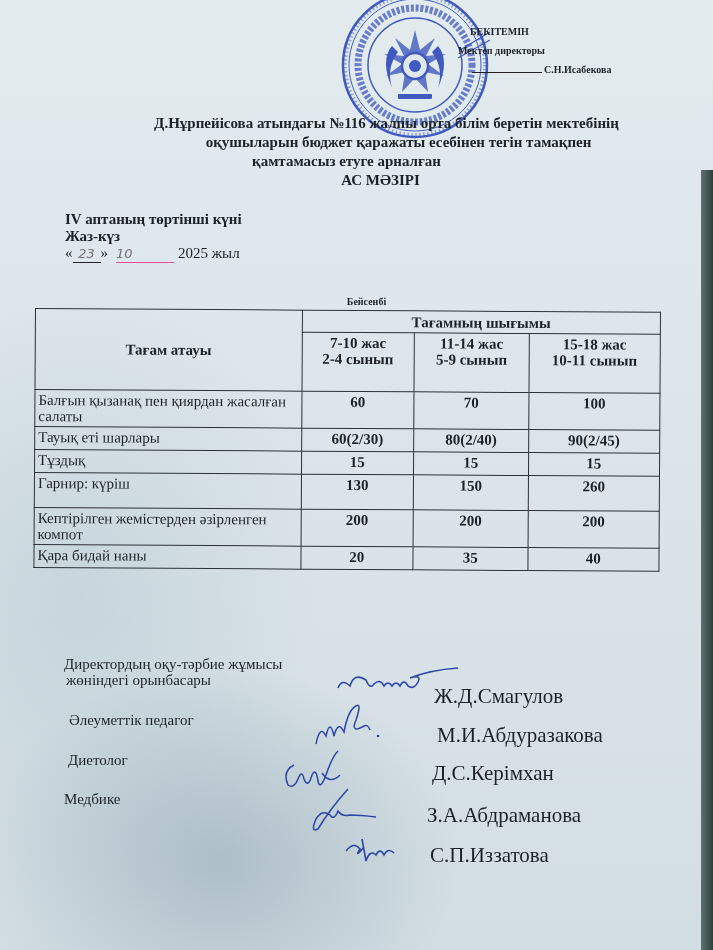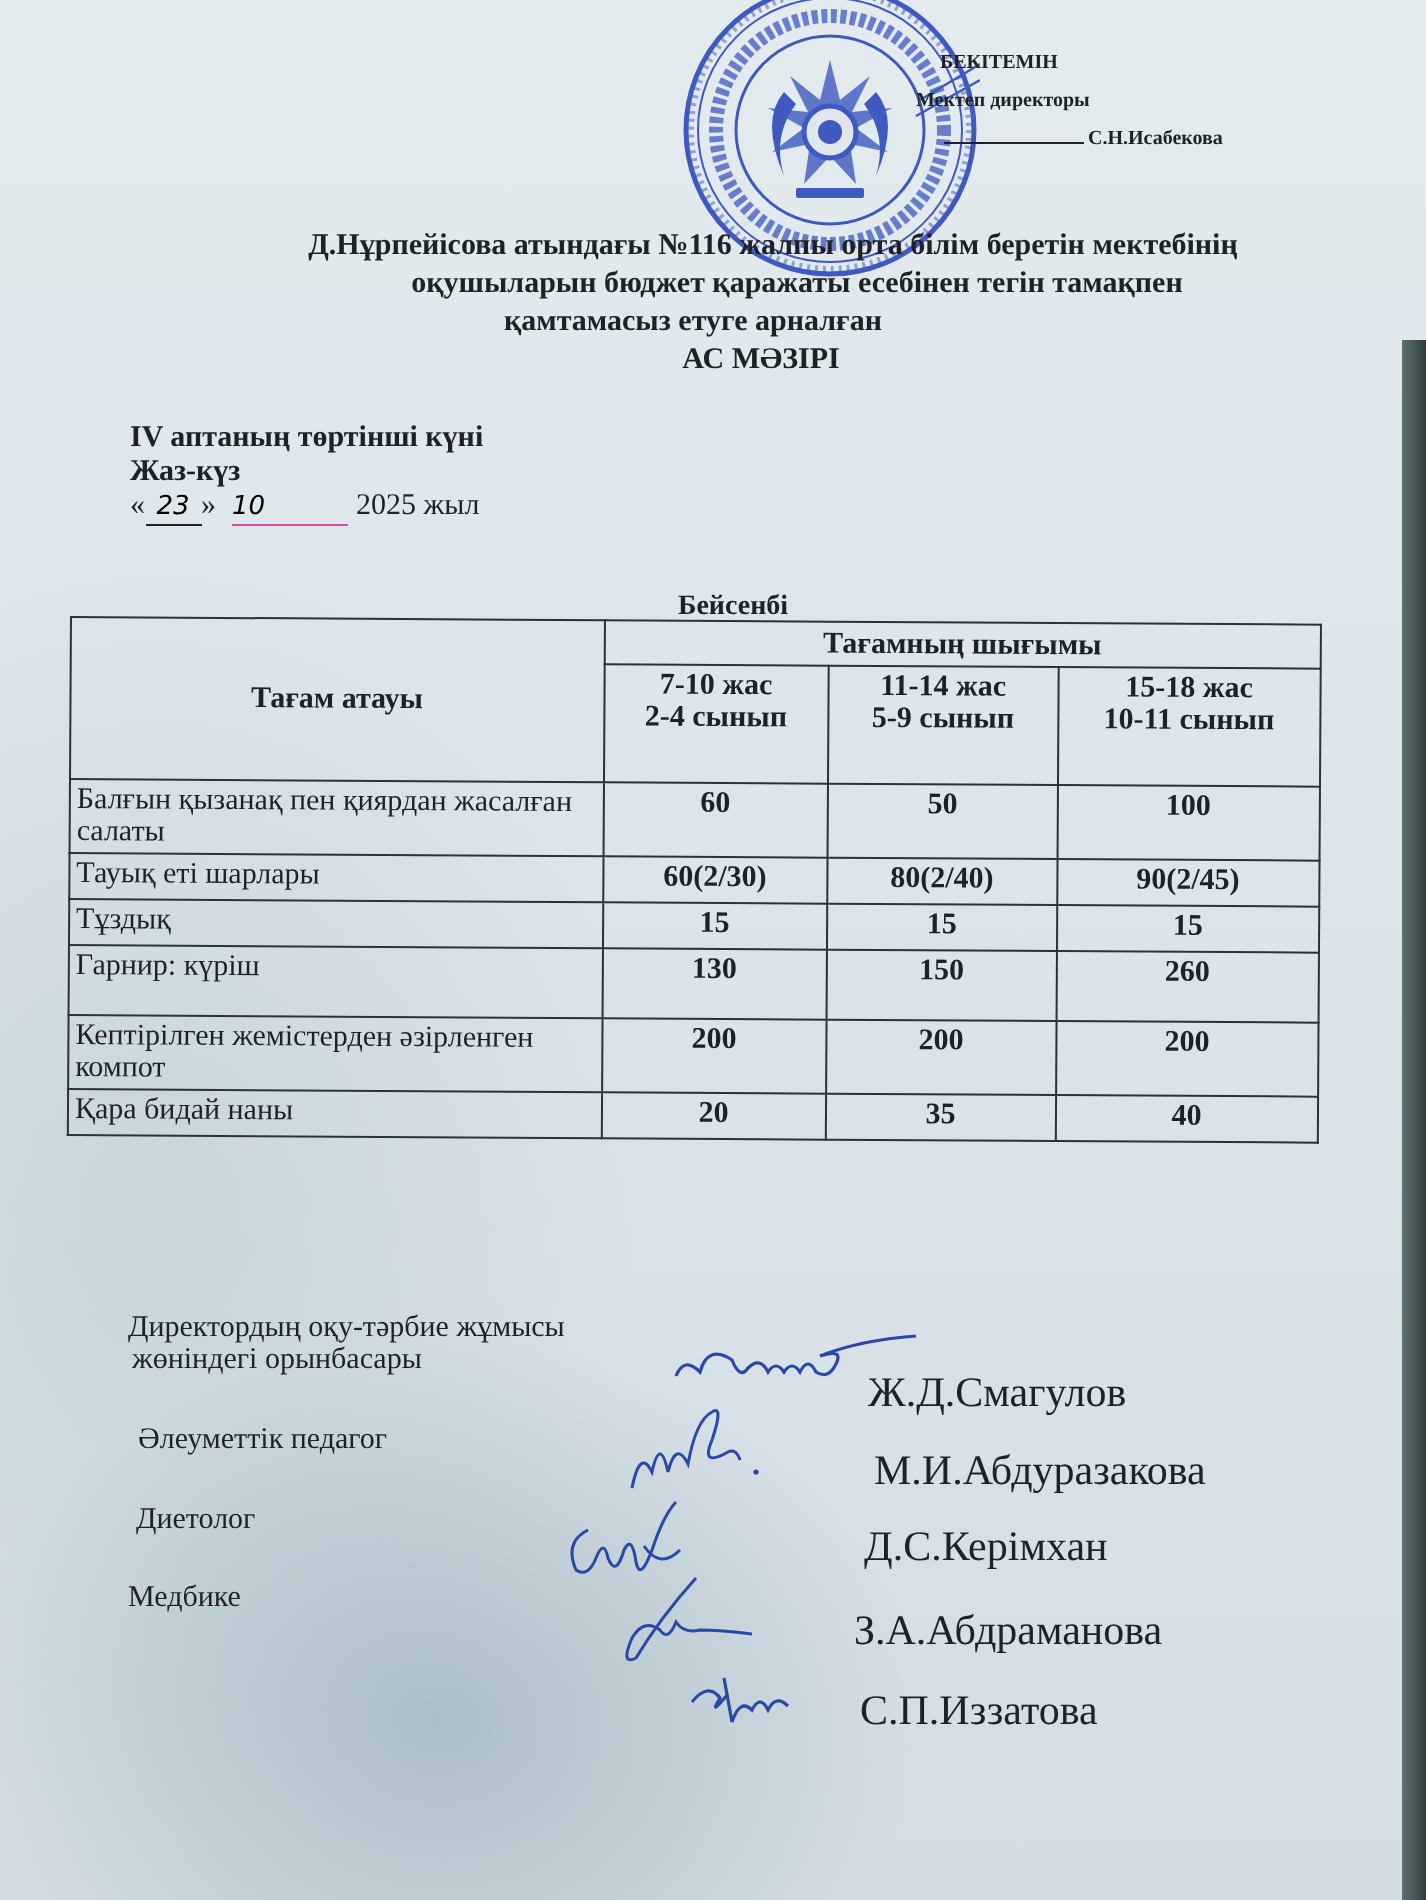--- a/index.html
+++ b/index.html
@@ -35,25 +35,25 @@
   .title { left: 0; top: 114px; width: 713px; text-align: center; font-weight: bold; font-size: 15px; line-height: 19px; padding-left: 39px; }
   .title div { white-space: nowrap; }
   .title .t1 { margin-left: -18px; }
   .title .t2 { margin-left: 6px; }
   .title .t3 { margin-left: -98px; }
   .title .t4 { margin-left: -30px; }
 
   
   .meta { left: 65px; top: 211px; font-size: 15px; line-height: 17px; }
   .meta .b { font-weight: bold; }
-  .datefill { font-family: "DejaVu Sans", sans-serif; font-style: italic; color: #000000; font-size: 13px; }
+  .datefill { font-family: "DejaVu Sans", sans-serif; font-style: italic; color: #737373; font-size: 13px; }
   .u1 { display: inline-block; width: 28px; border-bottom: 1px solid #222; text-align: center; }
   .u2 { display: inline-block; width: 58px; border-bottom: 1px solid #ec4899; margin: 0 4px 0 8px; }
 
-  .day { left: 0; top: 296px; width: 713px; text-align: center; font-weight: bold; font-size: 14px; padding-left: 20px; box-sizing: border-box; }
+  .day { left: 0; top: 296px; width: 713px; text-align: center; font-weight: bold; font-size: 10px; padding-left: 20px; box-sizing: border-box; }
 
   
   table.menu {
     position: absolute; left: 35px; top: 308px; width: 626px;
     border-collapse: collapse; font-size: 15px; line-height: 16px;
     transform: rotate(0.35deg); transform-origin: left top;
   }
   table.menu td, table.menu th { border: 1px solid #2c3236; padding: 2px 3px; }
   table.menu th { font-weight: bold; text-align: center; }
   .c0 { width: 261px; }
@@ -131,21 +131,21 @@
     <th class="yield-h" colspan="3">Тағамның шығымы</th>
   </tr>
   <tr>
     <th class="c1 age"><span>7-10 жас</span><br><span>2-4 сынып</span></th>
     <th class="c2 age"><span>11-14 жас</span><br><span>5-9 сынып</span></th>
     <th class="c3 age"><span>15-18 жас</span><br><span>10-11 сынып</span></th>
   </tr>
   <tr class="r2">
     <td class="dish">Балғын қызанақ пен қиярдан жасалған салаты</td>
     <td class="val">60</td>
-    <td class="val">50</td>
+    <td class="val">70</td>
     <td class="val">100</td>
   </tr>
   <tr class="r1">
     <td class="dish">Тауық еті шарлары</td>
     <td class="val">60(2/30)</td>
     <td class="val">80(2/40)</td>
     <td class="val">90(2/45)</td>
   </tr>
   <tr class="r1">
     <td class="dish">Тұздық</td>

